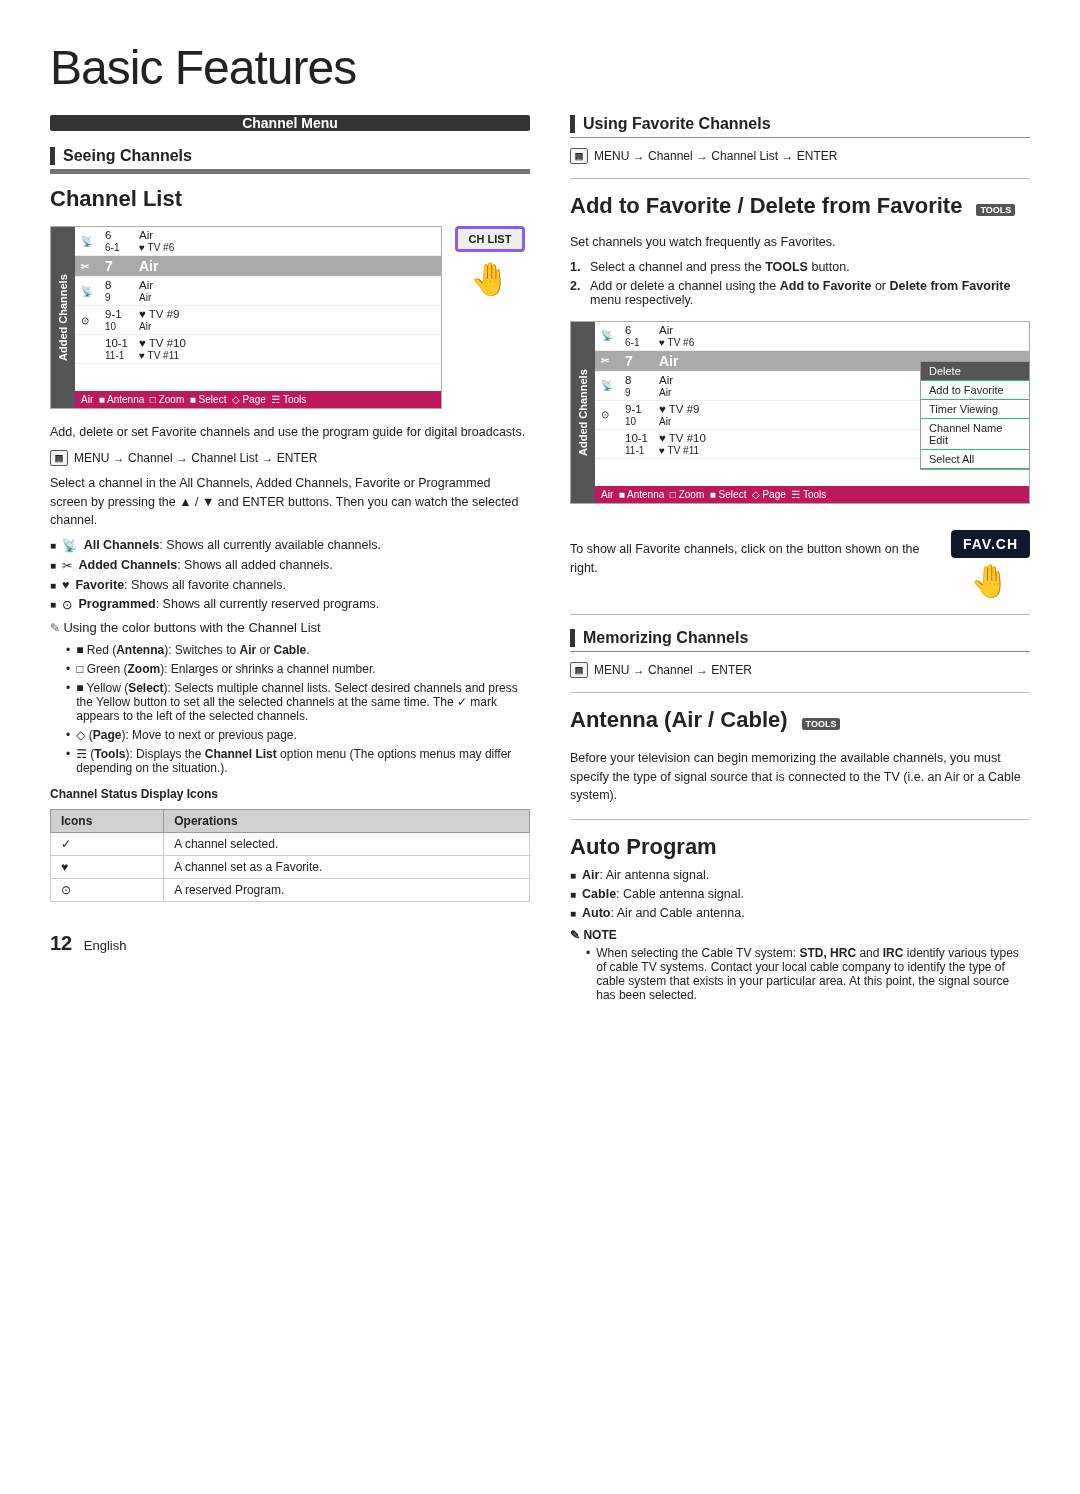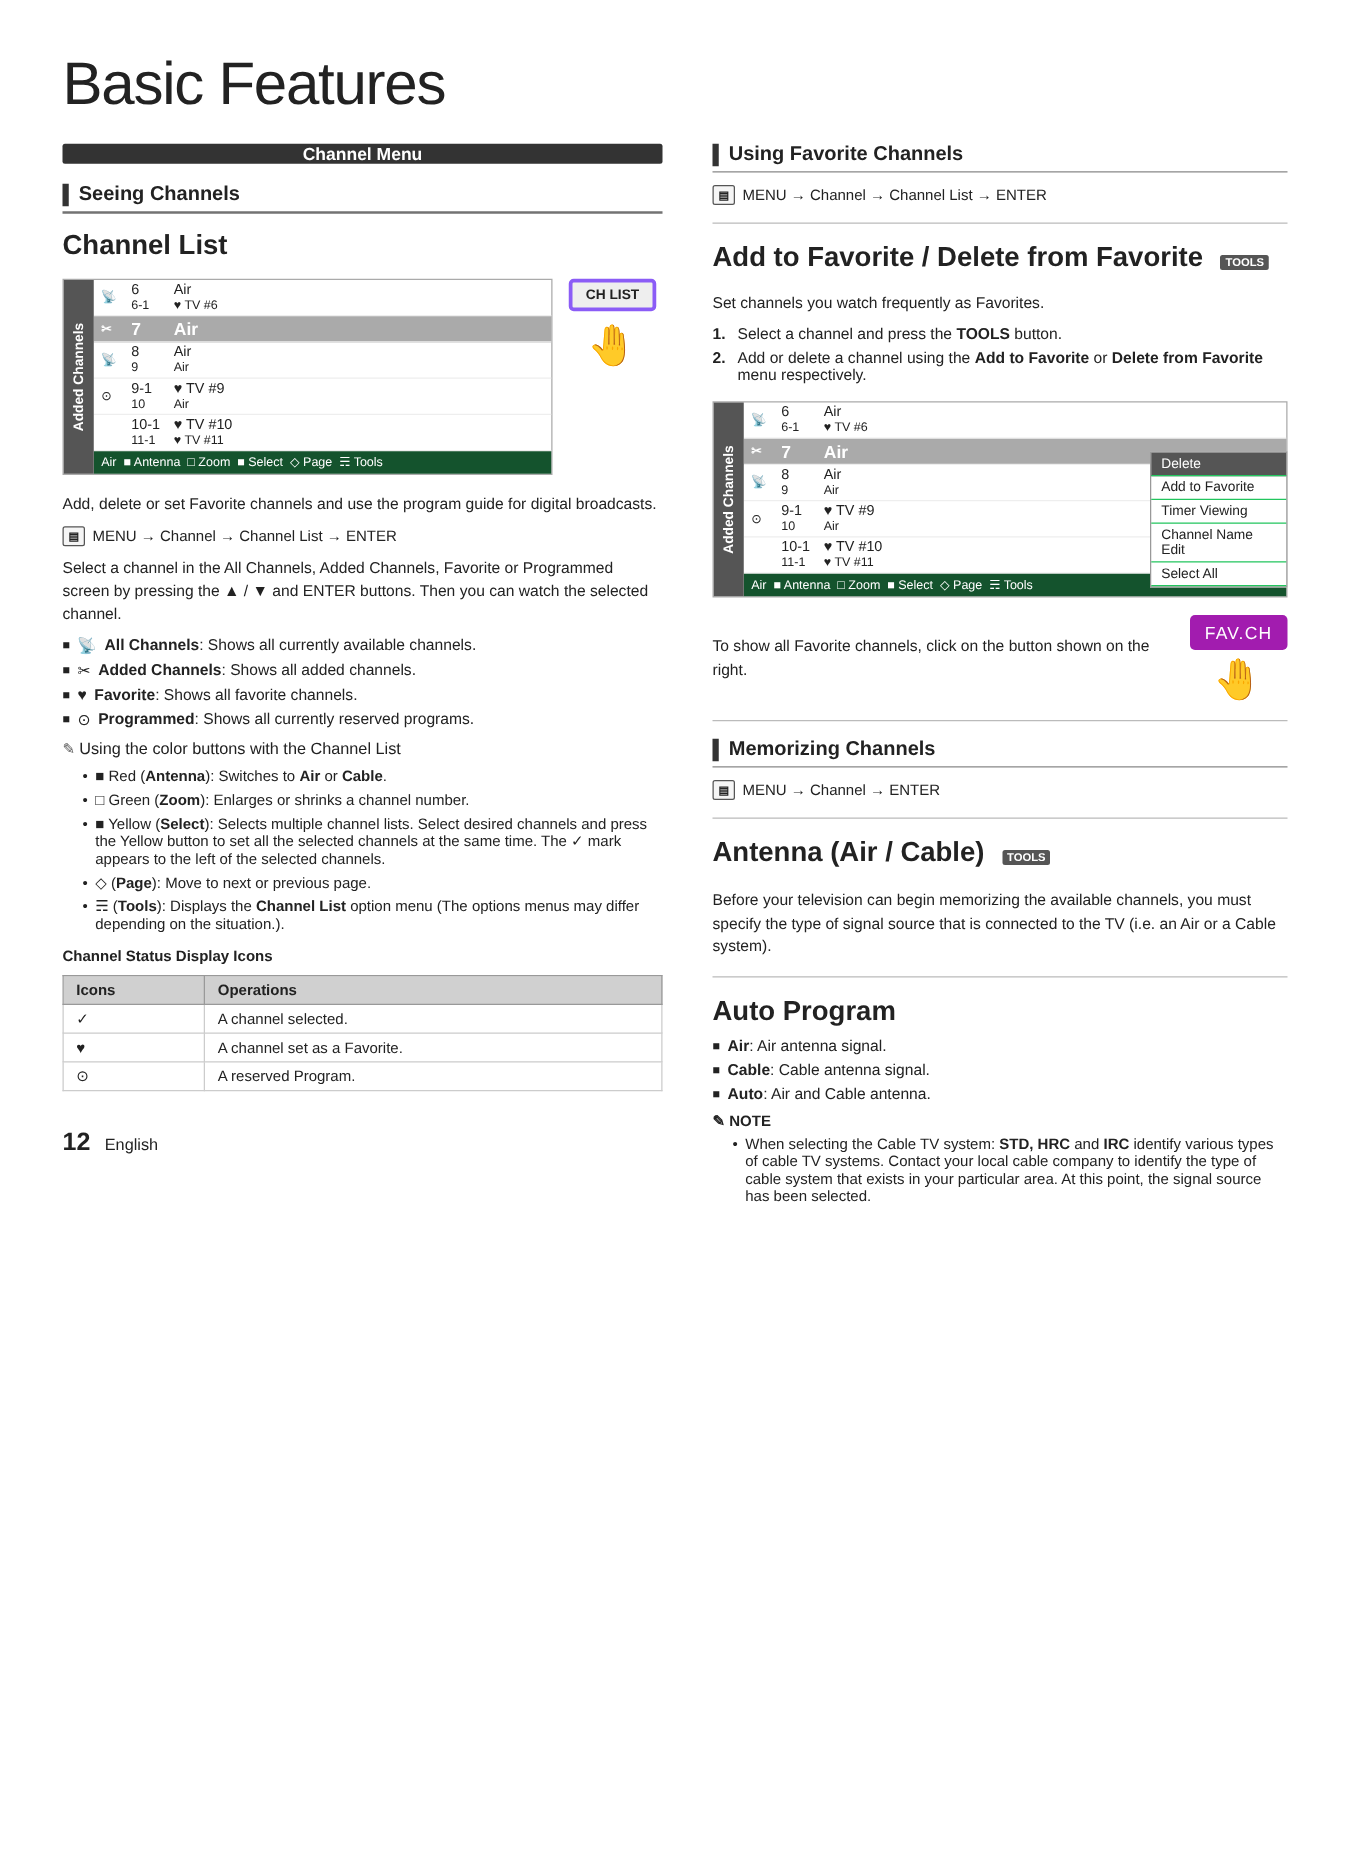--- a/index.html
+++ b/index.html
@@ -36,21 +36,21 @@
       padding: 0 12px;
       font-size: 14px;
       font-weight: bold;
       margin-bottom: 16px;
       border-radius: 2px;
     }
 
     .section-header {
       display: flex;
       align-items: center;
-      border-bottom: 2px solid #737373;
+      border-bottom: 5px solid #737373;
       margin-bottom: 12px;
       padding-bottom: 4px;
     }
 
     .section-bar {
       width: 5px;
       height: 18px;
       background: #333;
       margin-right: 8px;
       display: inline-block;
@@ -148,26 +148,27 @@
 
     .channel-row .num-cell {
       width: 28px;
     }
 
     .channel-row .name-cell {
       flex: 1;
     }
 
     .screen-footer {
-      background: #14532d;
+      background: #be185d;
       color: #fff;
       font-size: 10px;
       padding: 3px 6px;
       display: flex;
       gap: 10px;
+      margin-top: 27px;
     }
 
     .remote-hand {
       width: 80px;
       display: flex;
       flex-direction: column;
       align-items: center;
       margin-left: 8px;
     }
 
@@ -288,28 +289,28 @@
       background: #555;
       color: #fff;
       font-size: 9px;
       padding: 1px 4px;
       border-radius: 2px;
       margin-left: 6px;
       font-weight: bold;
     }
 
     .fav-btn {
-      background: #a21caf;
+      background: #0f172a;
       color: #fff;
       border-radius: 4px;
       padding: 6px 12px;
       font-size: 14px;
-      font-weight: normal;
+      font-weight: bold;
       display: inline-block;
-      margin-top: 0;
+      margin-top: 12px;
       letter-spacing: 1px;
     }
 
     .numbered-list {
       list-style: none;
       margin: 8px 0;
     }
 
     .numbered-list li {
       display: flex;

